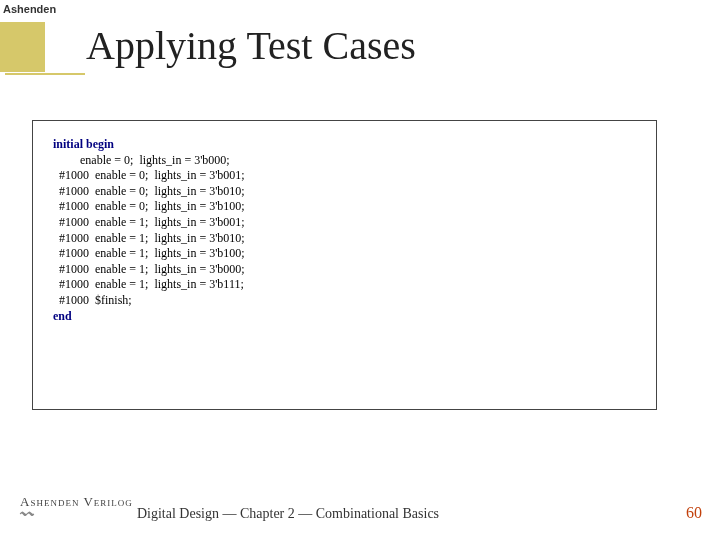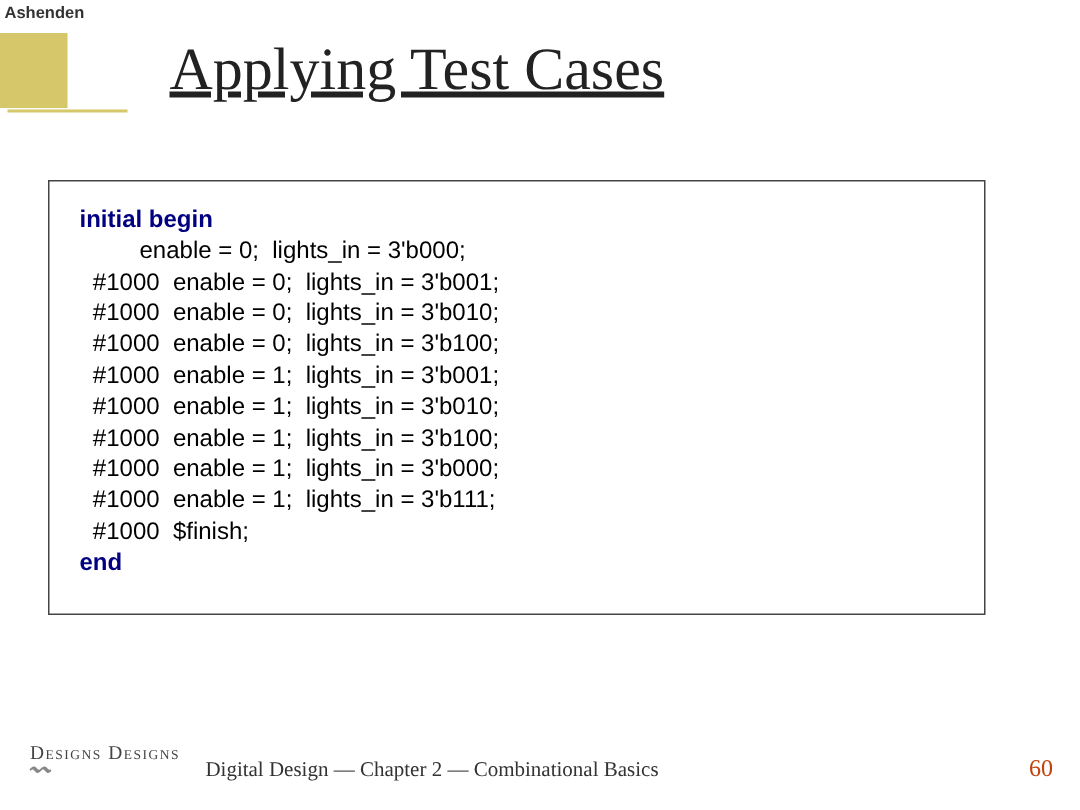--- a/index.html
+++ b/index.html
@@ -40,39 +40,38 @@
     position: absolute;
     top: 55px;
     left: 5px;
     width: 80px;
     height: 2px;
     background: #d6c86a;
   }
   .title {
     position: absolute;
     top: 22px;
-    left: 113px;
+    left: 86px;
     font-family: "Times New Roman", Times, serif;
     font-size: 40px;
     color: #222;
-    text-decoration: underline;
   }
   .code-frame {
     position: absolute;
     top: 120px;
     left: 32px;
     width: 625px;
     height: 290px;
     border: 1px solid #444;
     box-sizing: border-box;
     padding: 16px 20px;
   }
   .code {
-    font-family: Liberation Sans, sans-serif;
-    font-size: 16px;
+    font-family: Liberation Serif, serif;
+    font-size: 12px;
     line-height: 1.3;
     white-space: pre;
     color: #000;
   }
   .code .kw { color: #000080; font-weight: bold; }
   .footer-text {
     position: absolute;
     bottom: 18px;
     left: 0;
     width: 576px;
@@ -130,18 +129,18 @@
 <span>  #1000  enable = 1;  lights_in = 3'b001;</span>
 <span>  #1000  enable = 1;  lights_in = 3'b010;</span>
 <span>  #1000  enable = 1;  lights_in = 3'b100;</span>
 <span>  #1000  enable = 1;  lights_in = 3'b000;</span>
 <span>  #1000  enable = 1;  lights_in = 3'b111;</span>
 <span>  #1000  $finish;</span>
 <span class="kw">end</span></div>
 </div>
 
 <div class="logo">
-  <div class="logo-text">Designs Designs</div>
+  <div class="logo-text">Ashenden Verilog</div>
   <div class="logo-swoosh">〰</div>
 </div>
 
 <div class="footer-text">Digital Design — Chapter 2 — Combinational Basics</div>
 <div class="page-num">60</div>
 
 </body></html>

